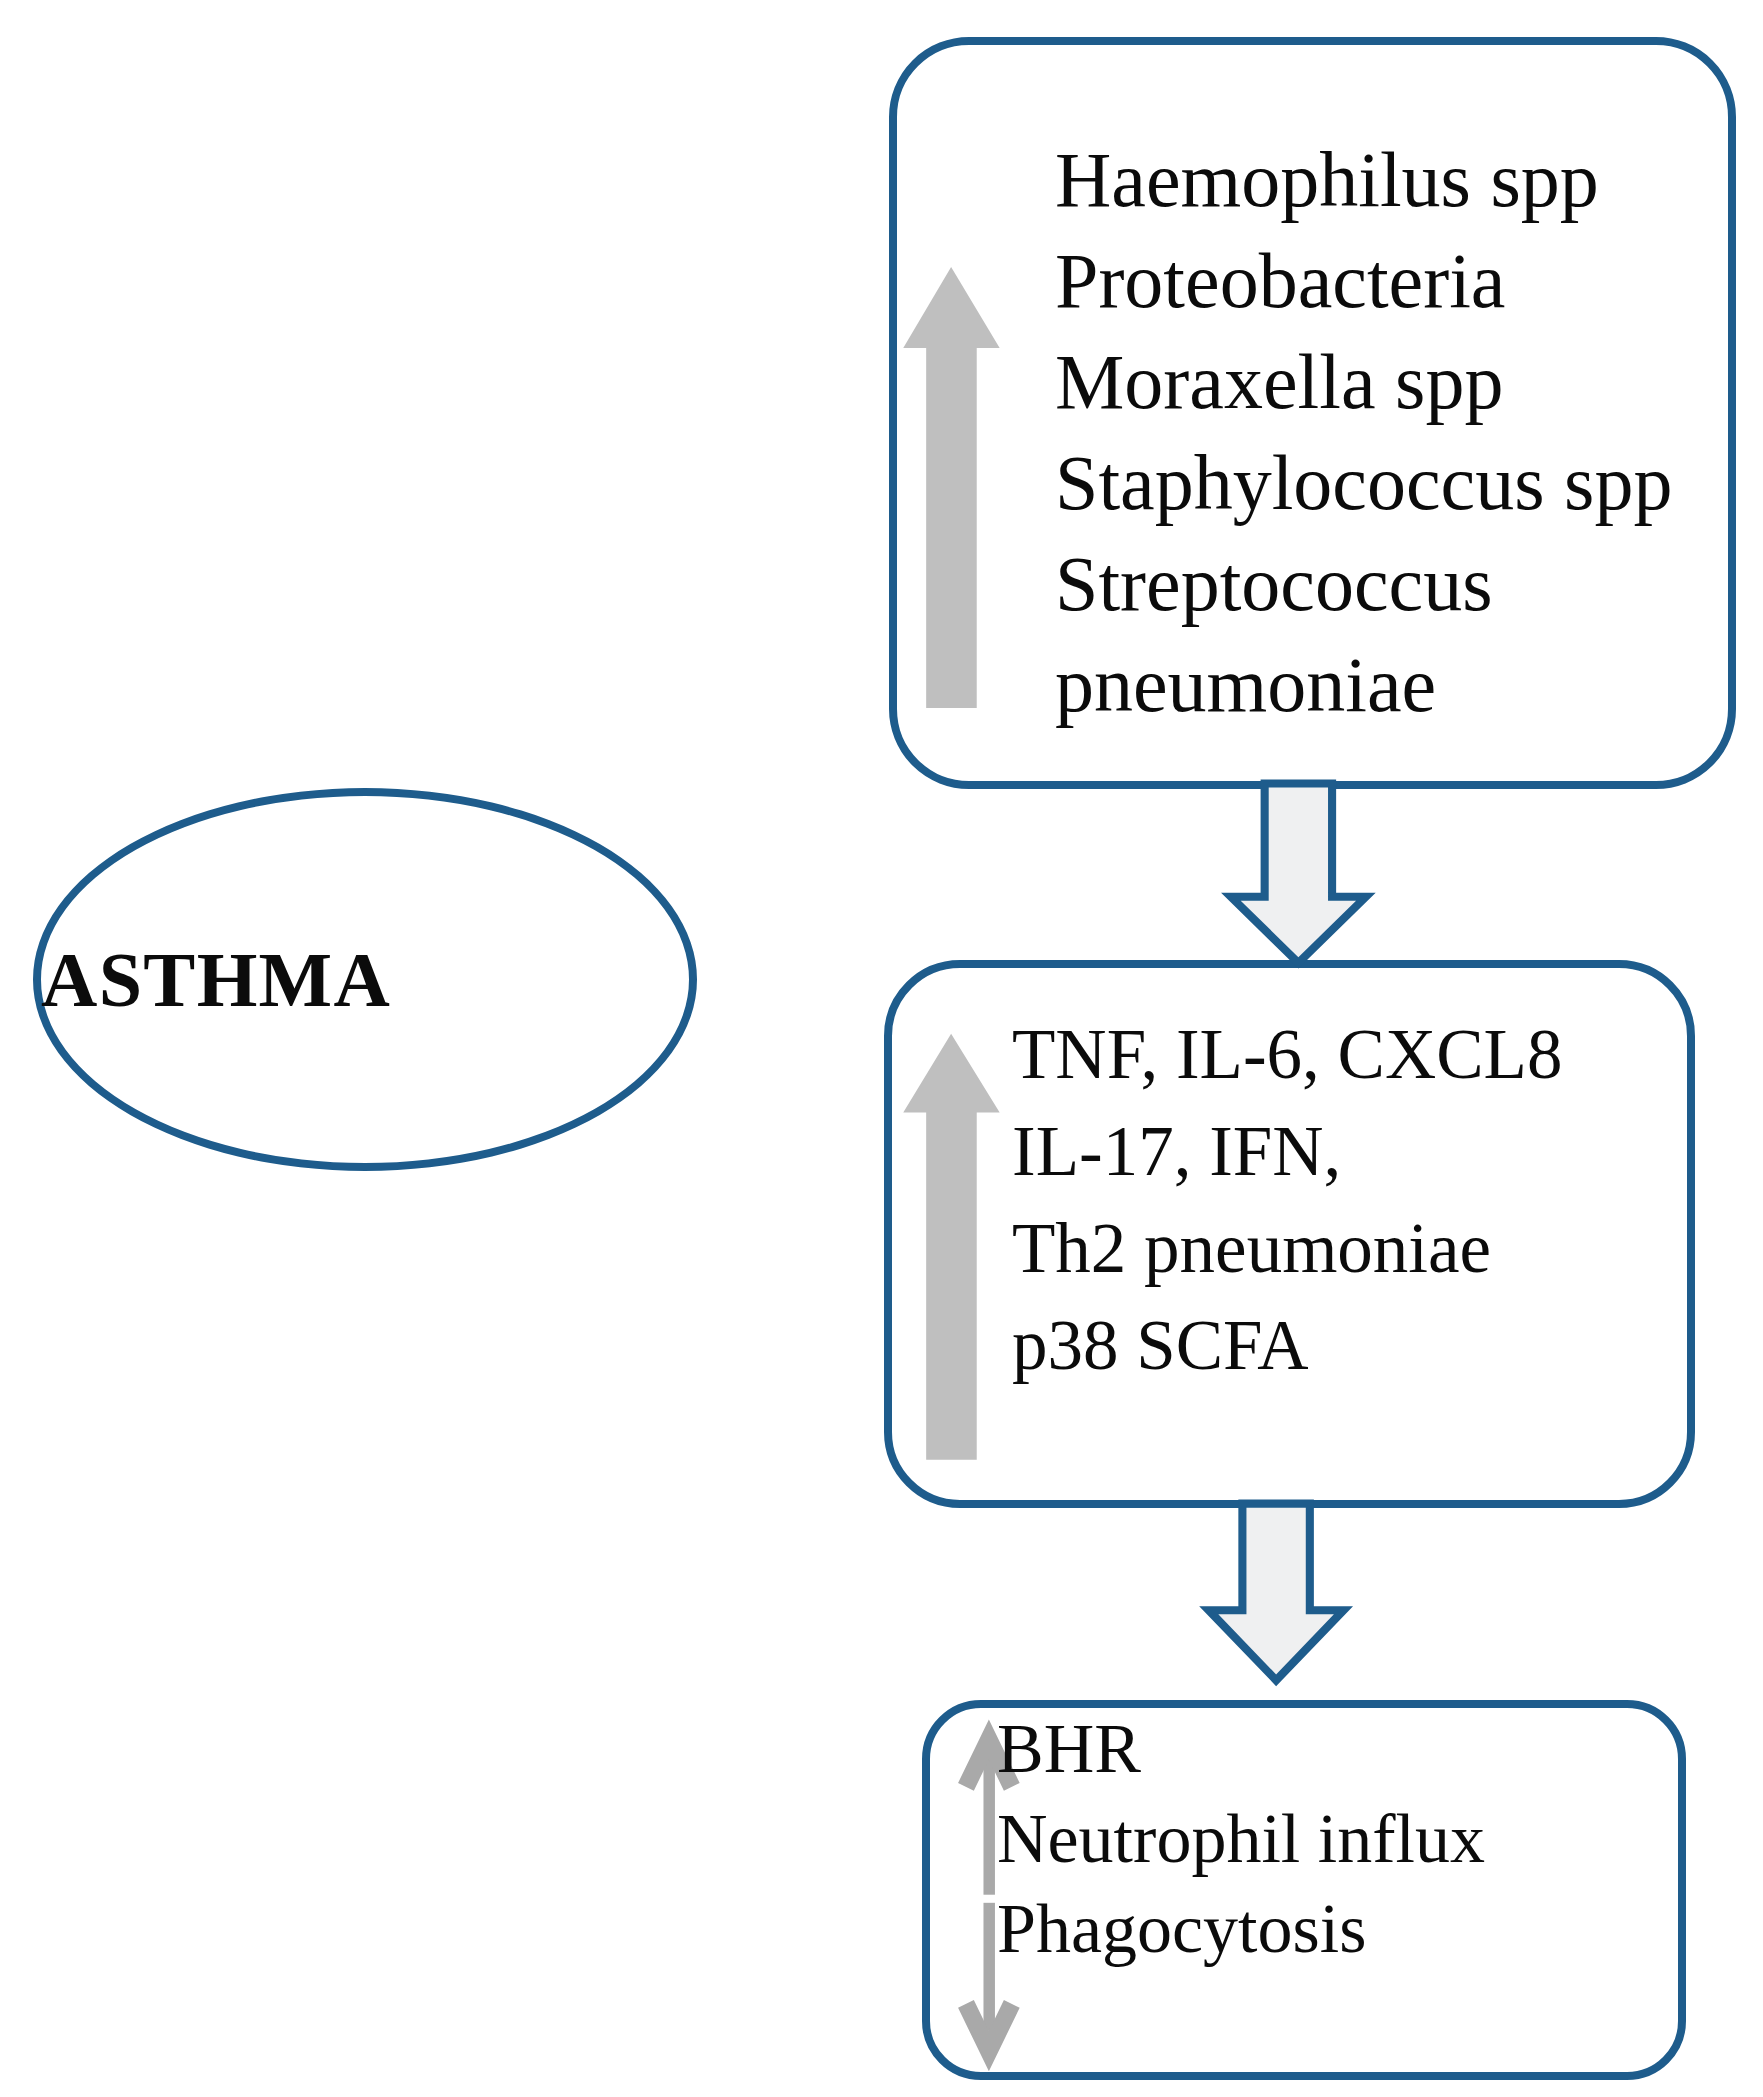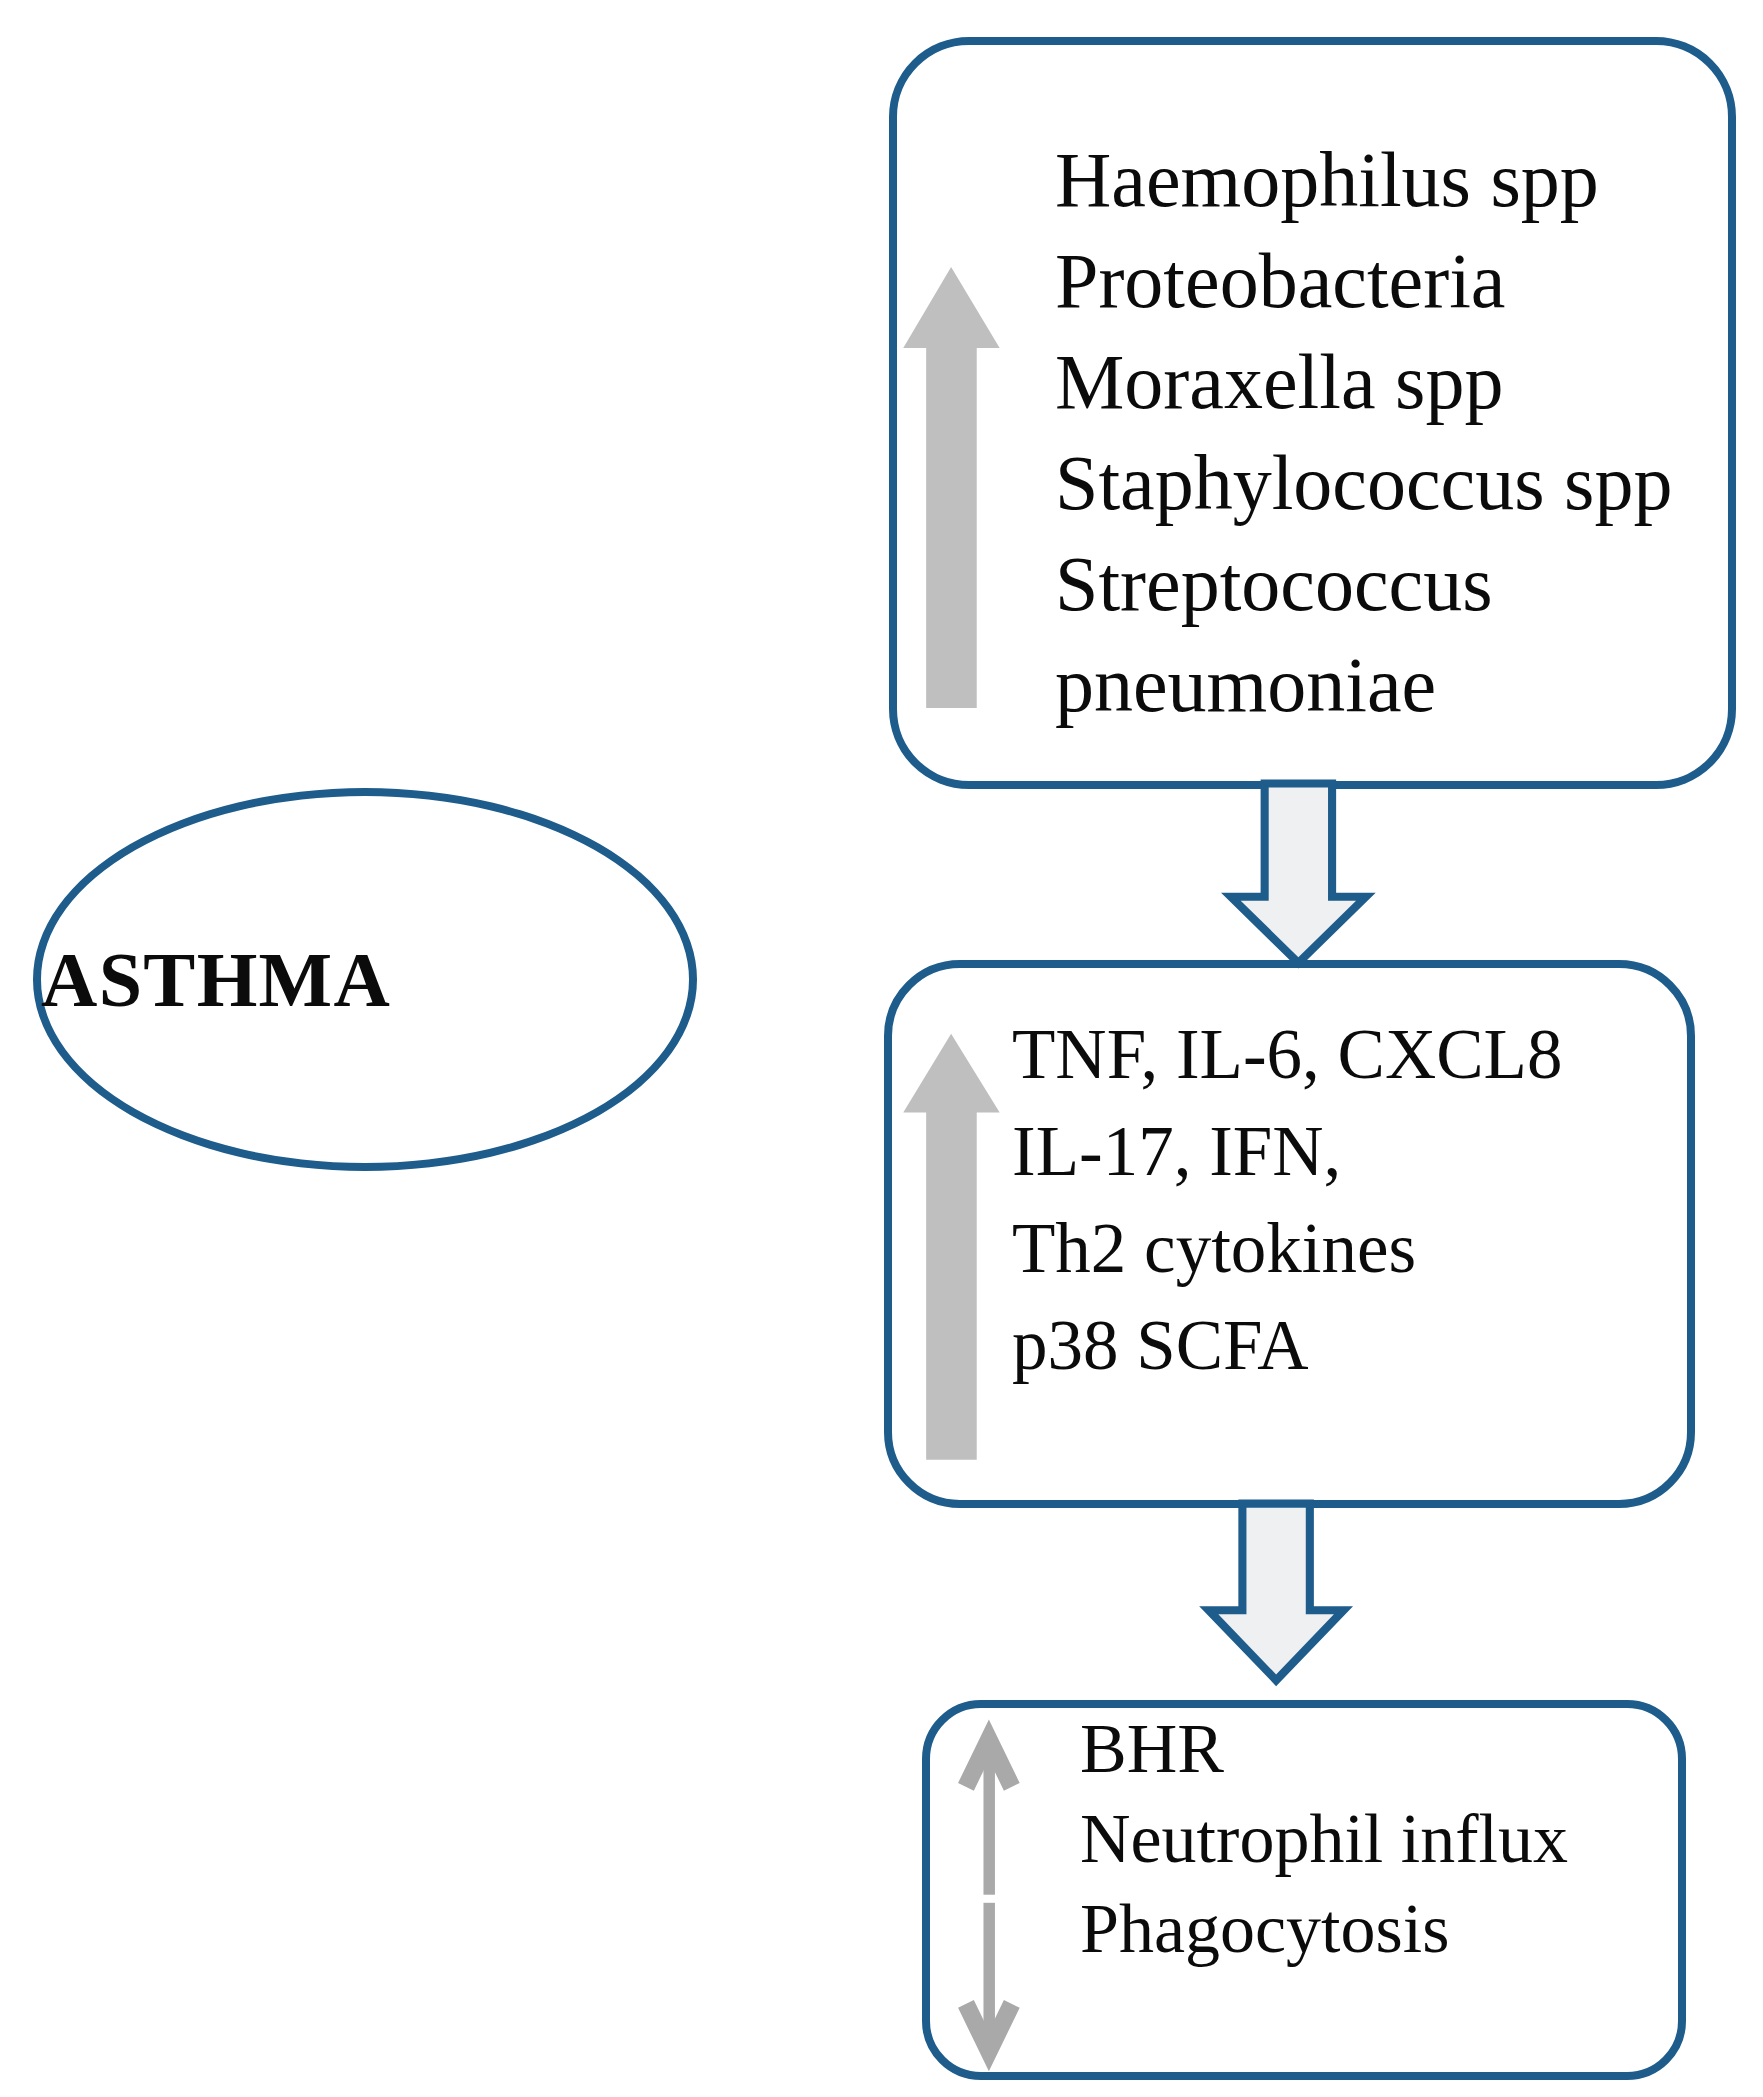--- a/index.html
+++ b/index.html
@@ -59,21 +59,21 @@
     left: 1055px; top: 129px;
     font-size: 78px;
     line-height: 101px;
   }
   #middle-text {
     left: 1012px; top: 1006px;
     font-size: 71px;
     line-height: 97px;
   }
   #bottom-text {
-    left: 1080px; top: 1704px;
+    left: 997px; top: 1704px;
     font-size: 70px;
     line-height: 90px;
   }
   svg#arrow-layer {
     position: absolute;
     left: 0; top: 0;
     width: 1764px;
     height: 2097px;
     pointer-events: none;
   }
@@ -133,21 +133,21 @@
     <div>Proteobacteria</div>
     <div>Moraxella spp</div>
     <div>Staphylococcus spp</div>
     <div>Streptococcus</div>
     <div>pneumoniae</div>
   </div>
 
   <div class="textblock" id="middle-text">
     <div>TNF, IL-6, CXCL8</div>
     <div>IL-17, IFN,</div>
-    <div>Th2 cytokines</div>
+    <div>Th2 pneumoniae</div>
     <div>p38 SCFA</div>
   </div>
 
   <div class="textblock" id="bottom-text">
     <div>BHR</div>
     <div>Neutrophil influx</div>
     <div>Phagocytosis</div>
   </div>
 
 </div>

